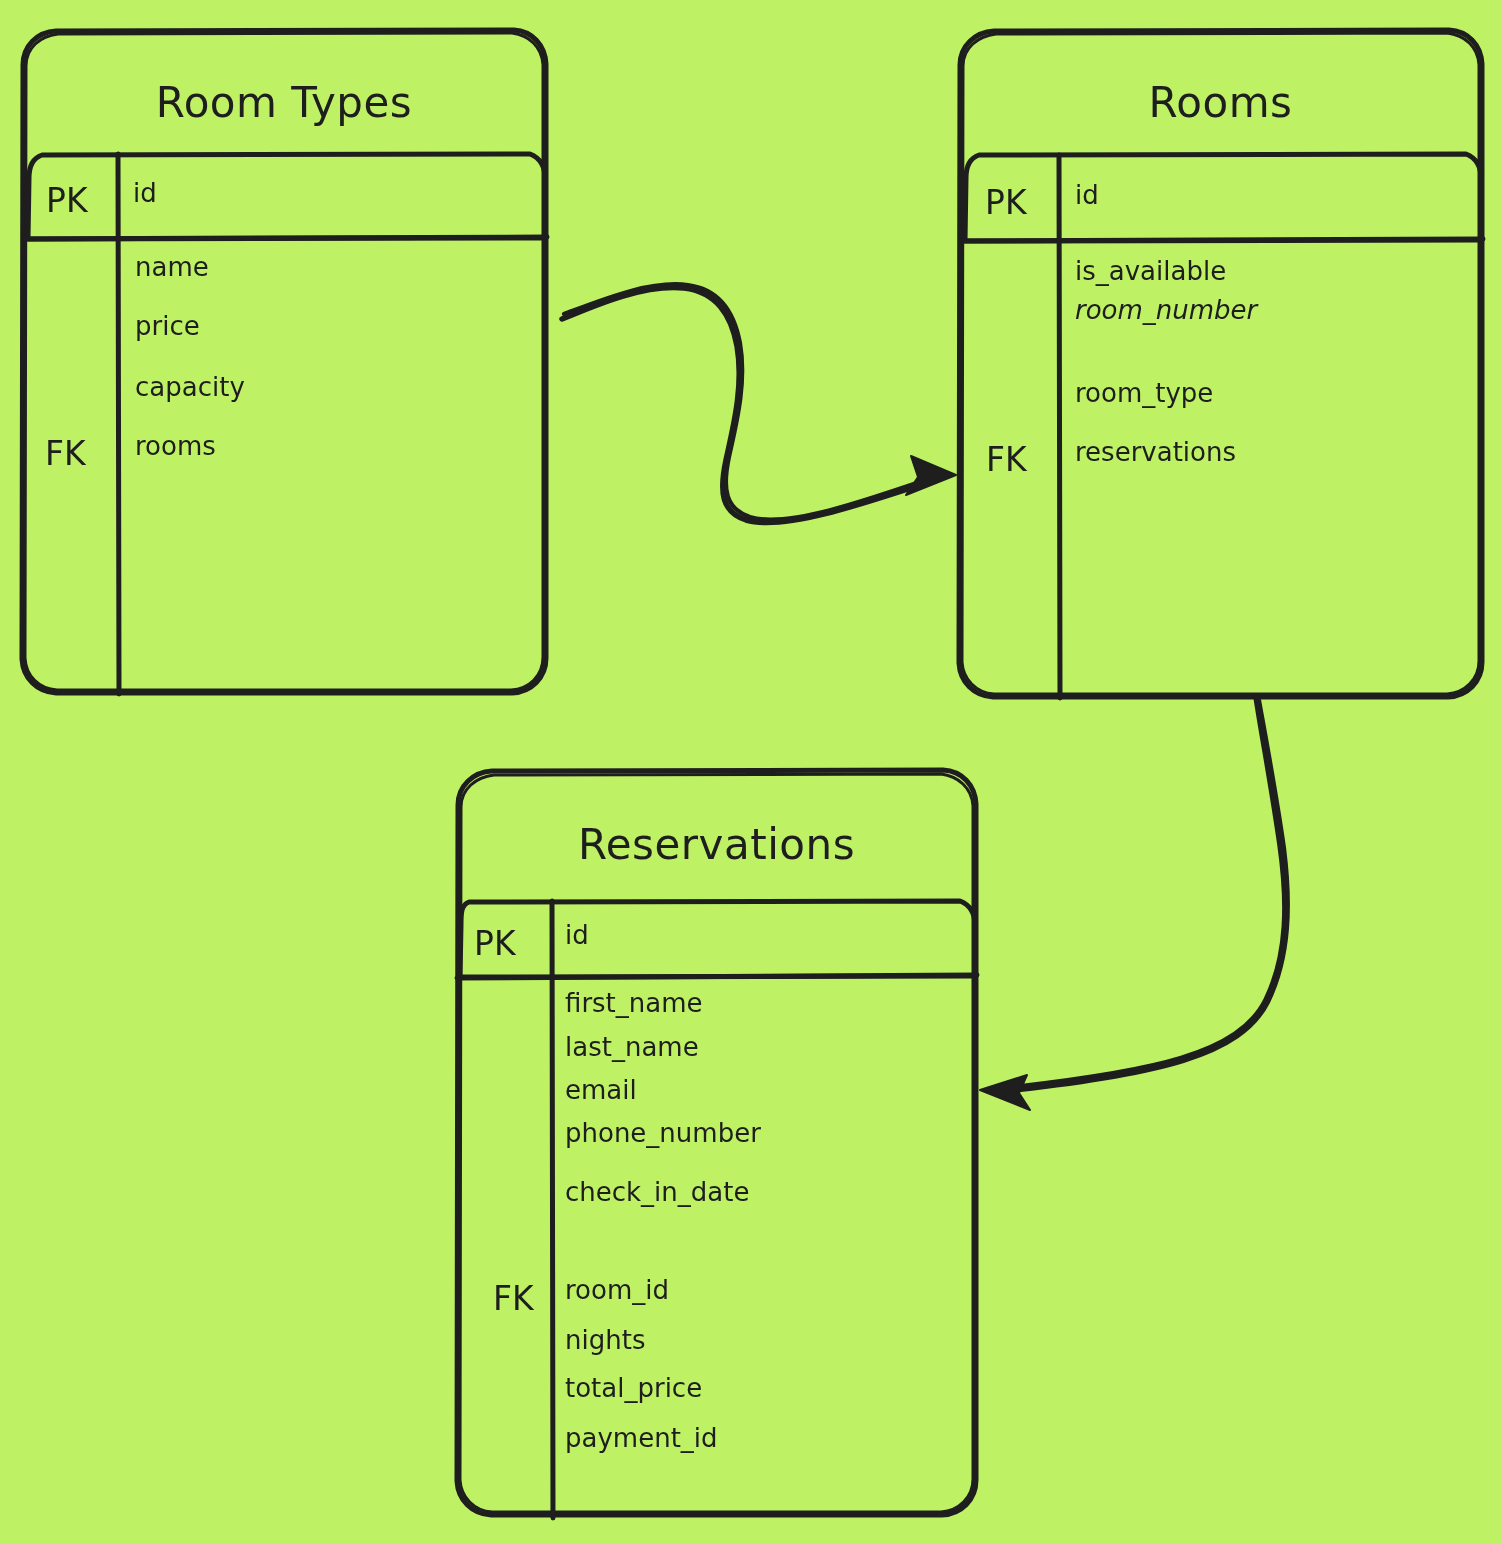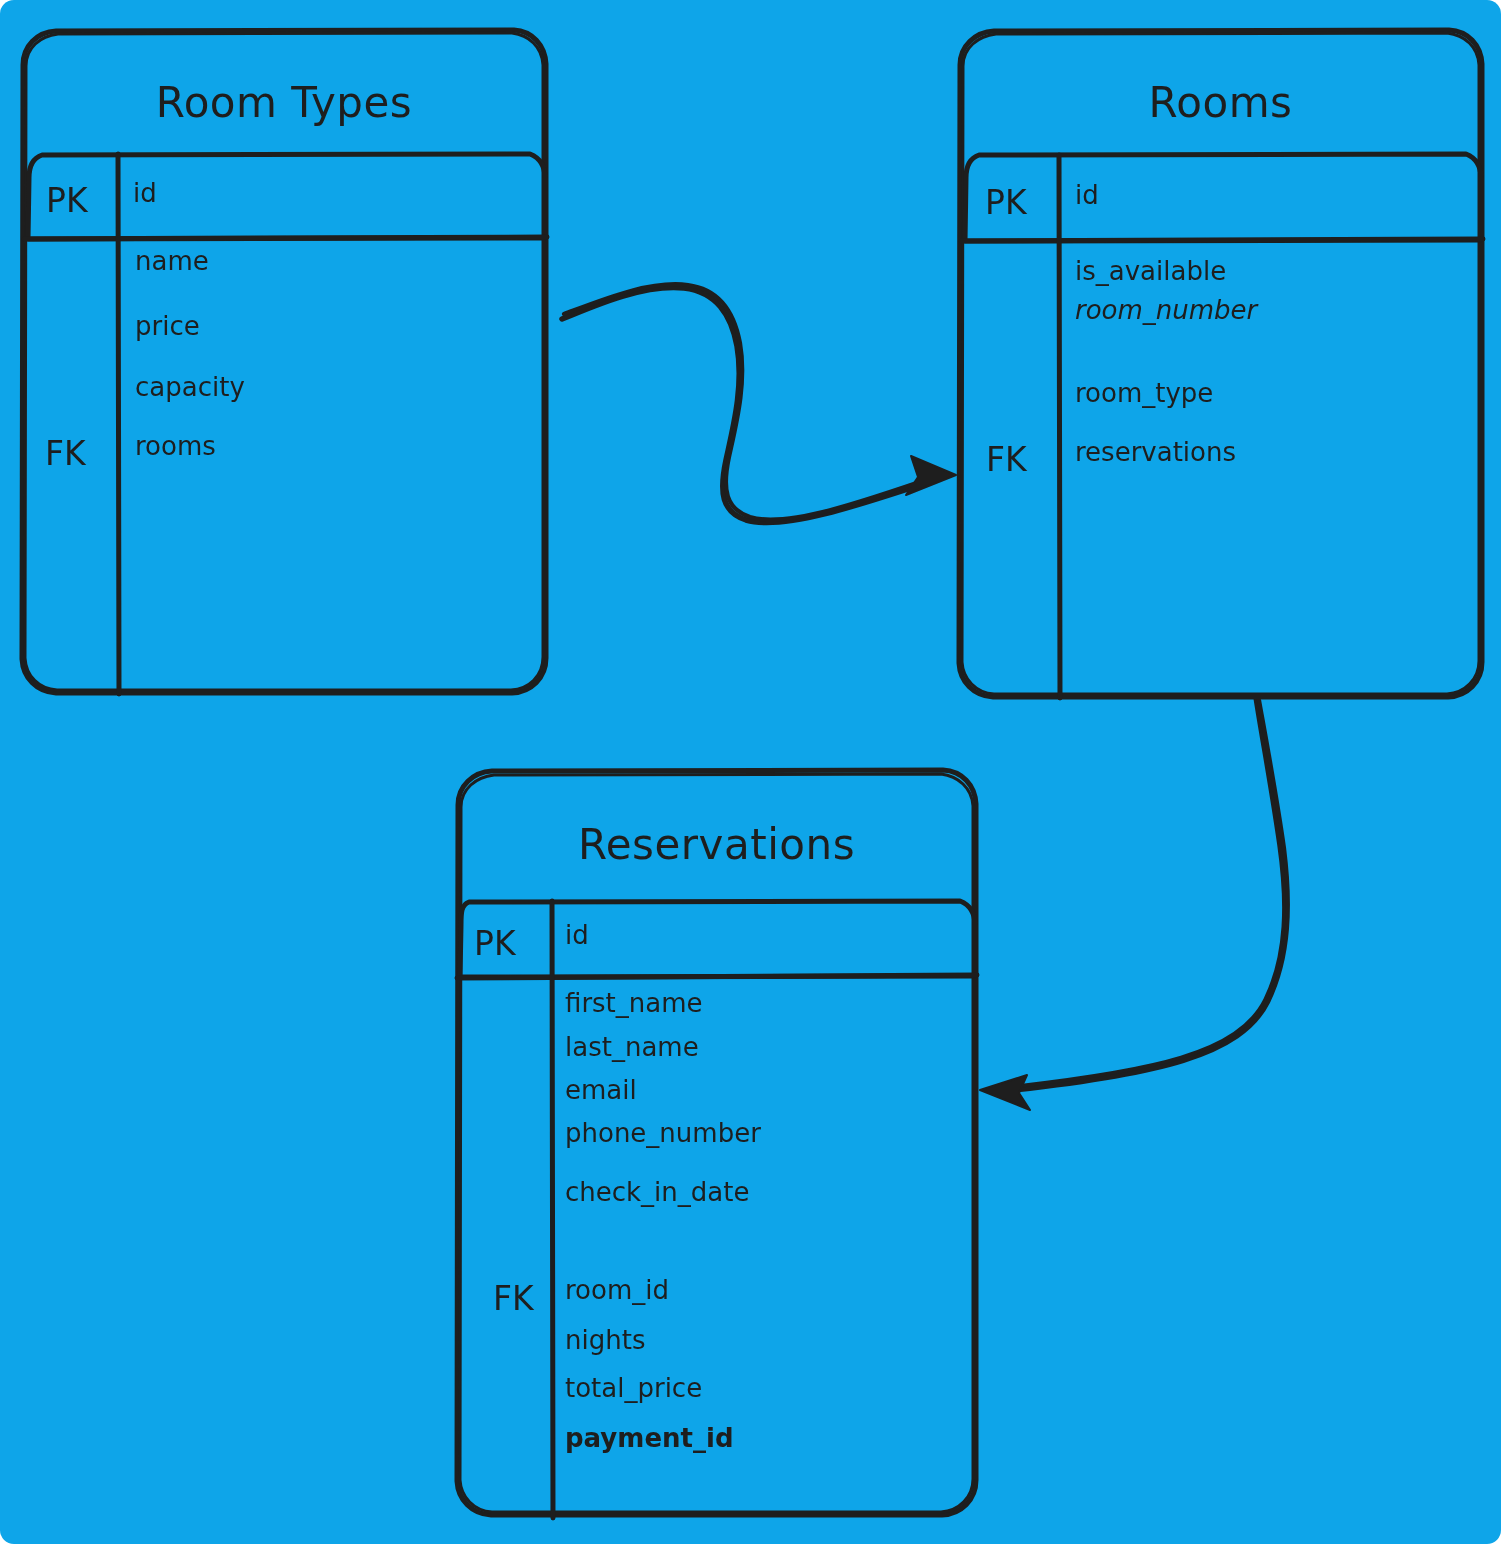--- a/index.html
+++ b/index.html
@@ -4,24 +4,23 @@
 <style>
   html, body {
     margin: 0;
     padding: 0;
     background: #ffffff;
   }
   #canvas {
     position: relative;
     width: 1501px;
     height: 1544px;
-    background: #0ea5e9;
+    background: #bef264;
     overflow: hidden;
     font-family: "DejaVu Sans", sans-serif;
-    border-radius: 14px;
   }
   .entity {
     position: absolute;
   }
   .entity svg.frame {
     position: absolute;
     left: 0;
     top: 0;
     overflow: visible;
     pointer-events: none;
@@ -108,21 +107,21 @@
       <path class="hand" stroke-width="5" d="M4,211 L527,209"></path>
 
       <path class="hand" stroke-width="5" d="M98,126 L99,666"></path>
     </svg>
 
     <div class="entity-title" style="top:50px;">Room Types</div>
 
     <div class="pk-label" style="left:26px; top:153px;">PK</div>
     <div class="field-label" style="left:113px; top:150px;">id</div>
 
-    <div class="field-label" style="left:115px; top:218px;text-align:center;">name</div>
+    <div class="field-label" style="left:115px; top:224px;text-align:center;">name</div>
     <div class="field-label" style="left:115px; top:283px;">price</div>
     <div class="field-label" style="left:115px; top:344px;">capacity</div>
     <div class="field-label" style="left:115px; top:403px;">rooms</div>
     <div class="fk-label" style="left:25px; top:406px;">FK</div>
   </div>
 
   <div class="entity" style="left:957px; top:28px; width:527px; height:672px;">
     <svg class="frame" width="527" height="672" viewBox="0 0 527 672">
       <path class="hand" stroke-width="5" d="M37,3 L492,2 C511,3 524,17 525,36 L525,634 C525,654 510,668 491,669
                L36,669 C17,668 3,654 2,635 L3,37 C3,18 18,4 37,3"></path>
@@ -165,16 +164,16 @@
 
     <div class="field-label" style="left:110px; top:220px;">first_name</div>
     <div class="field-label" style="left:110px; top:264px;">last_name</div>
     <div class="field-label" style="left:110px; top:307px;">email</div>
     <div class="field-label" style="left:110px; top:350px;">phone_number</div>
     <div class="field-label" style="left:110px; top:409px;">check_in_date</div>
     <div class="field-label" style="left:110px; top:507px;">room_id</div>
     <div class="fk-label" style="left:38px; top:511px;">FK</div>
     <div class="field-label" style="left:110px; top:557px;">nights</div>
     <div class="field-label" style="left:110px; top:605px;">total_price</div>
-    <div class="field-label" style="left:110px; top:655px;font-weight:bold;">payment_id</div>
+    <div class="field-label" style="left:110px; top:655px;">payment_id</div>
   </div>
 
 </div>
 
 </body></html>

